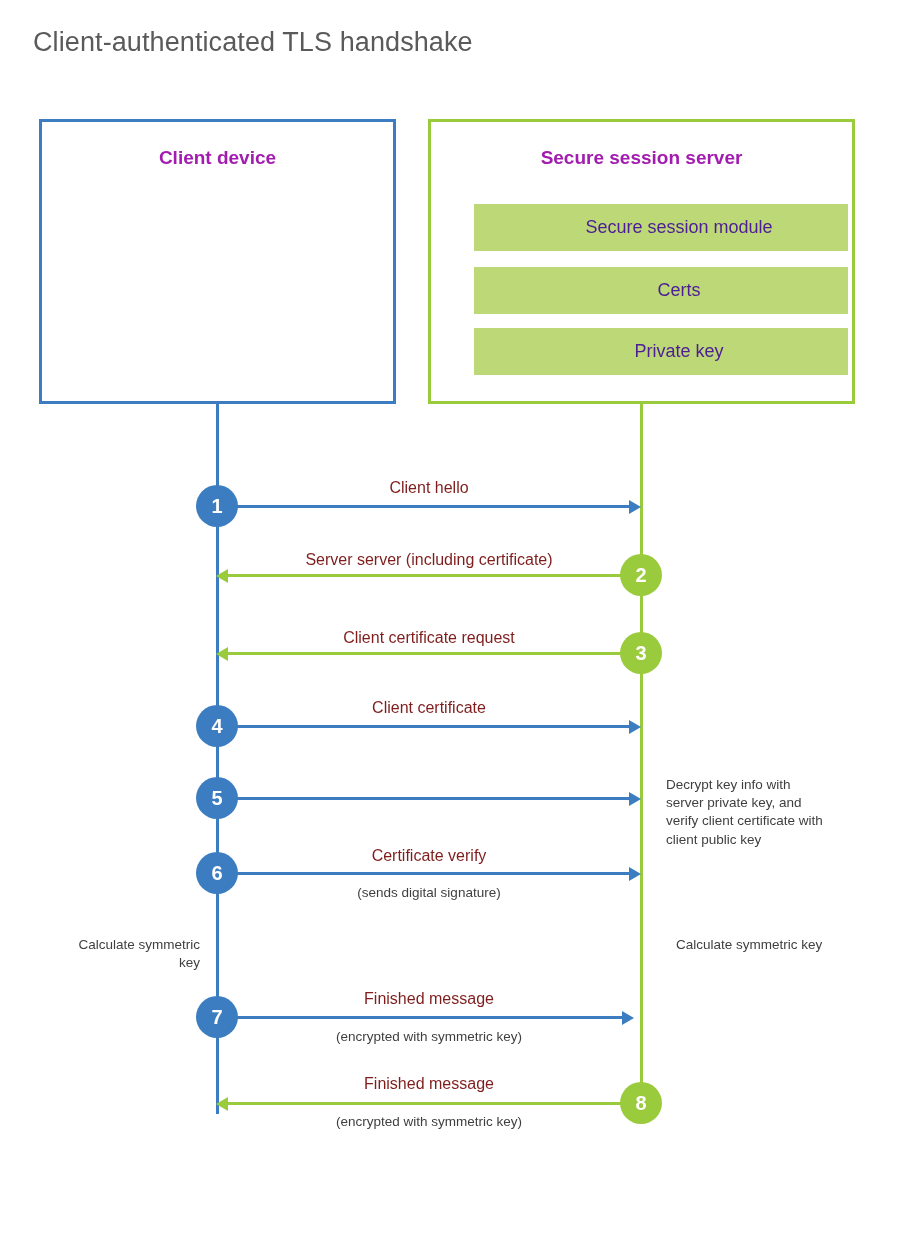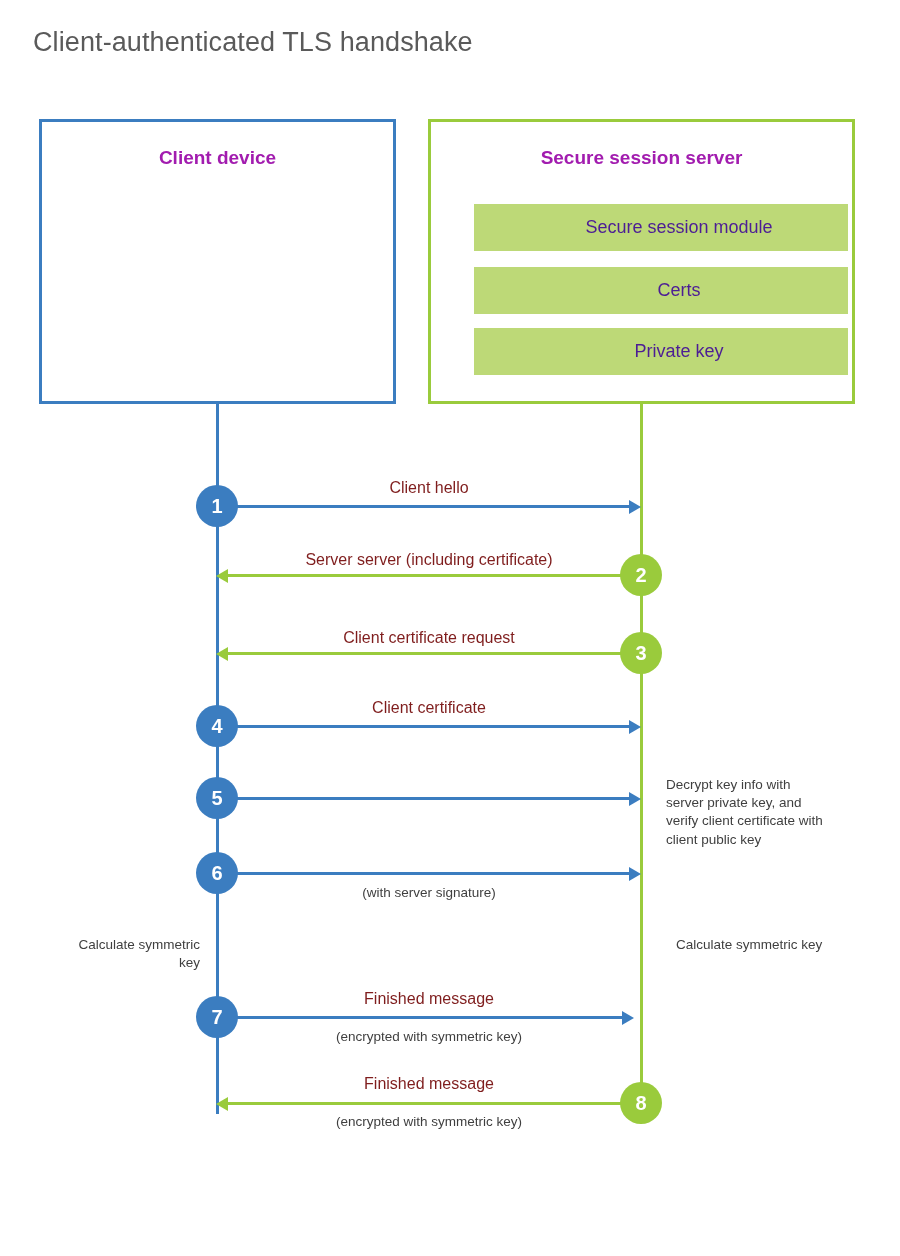--- a/index.html
+++ b/index.html
@@ -209,23 +209,24 @@
 
   <div class="msg-label" style="left:217px; top:699px; width:424px;">Client certificate</div>
   <div class="msg-line to-server" style="left:217px; top:725px; width:415px;"></div>
   <div class="arrow-head right" style="left:629px; top:720px;"></div>
   <div class="step-circle blue" style="left:196px; top:705px;">4</div>
 
   <div class="msg-line to-server" style="left:217px; top:797px; width:415px;"></div>
   <div class="arrow-head right" style="left:629px; top:792px;"></div>
   <div class="step-circle blue" style="left:196px; top:777px;">5</div>
 
+  <div class="msg-label" style="left:217px; top:847px; width:424px;">Certificate verify</div>
   <div class="msg-line to-server" style="left:217px; top:872px; width:415px;"></div>
   <div class="arrow-head right" style="left:629px; top:867px;"></div>
-  <div class="msg-sublabel" style="left:217px; top:885px; width:424px;">(with server signature)</div>
+  <div class="msg-sublabel" style="left:217px; top:885px; width:424px;">(sends digital signature)</div>
   <div class="step-circle blue" style="left:196px; top:852px;">6</div>
 
   <div class="side-note left-align" style="left:666px; top:760px; width:165px;margin-top:16px;">Decrypt key info with server private key, and verify client certificate with client public key</div>
 
   <div class="side-note right-align" style="left:70px; top:936px; width:130px;">Calculate symmetric key</div>
   <div class="side-note left-align" style="left:676px; top:936px; width:150px;">Calculate symmetric key</div>
 
   <div class="msg-label" style="left:217px; top:990px; width:424px;">Finished message</div>
   <div class="msg-line to-server" style="left:217px; top:1016px; width:408px;"></div>
   <div class="arrow-head right" style="left:622px; top:1011px;"></div>

